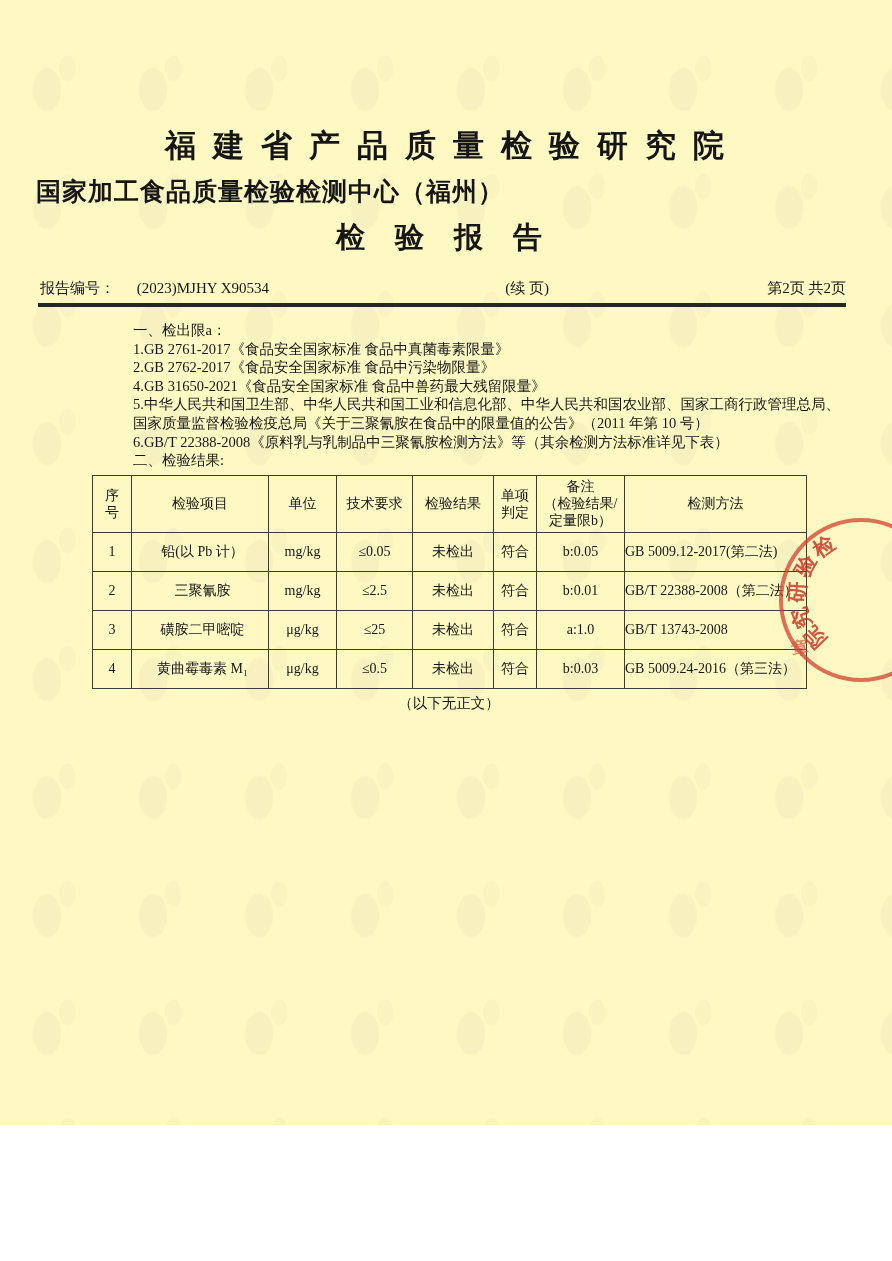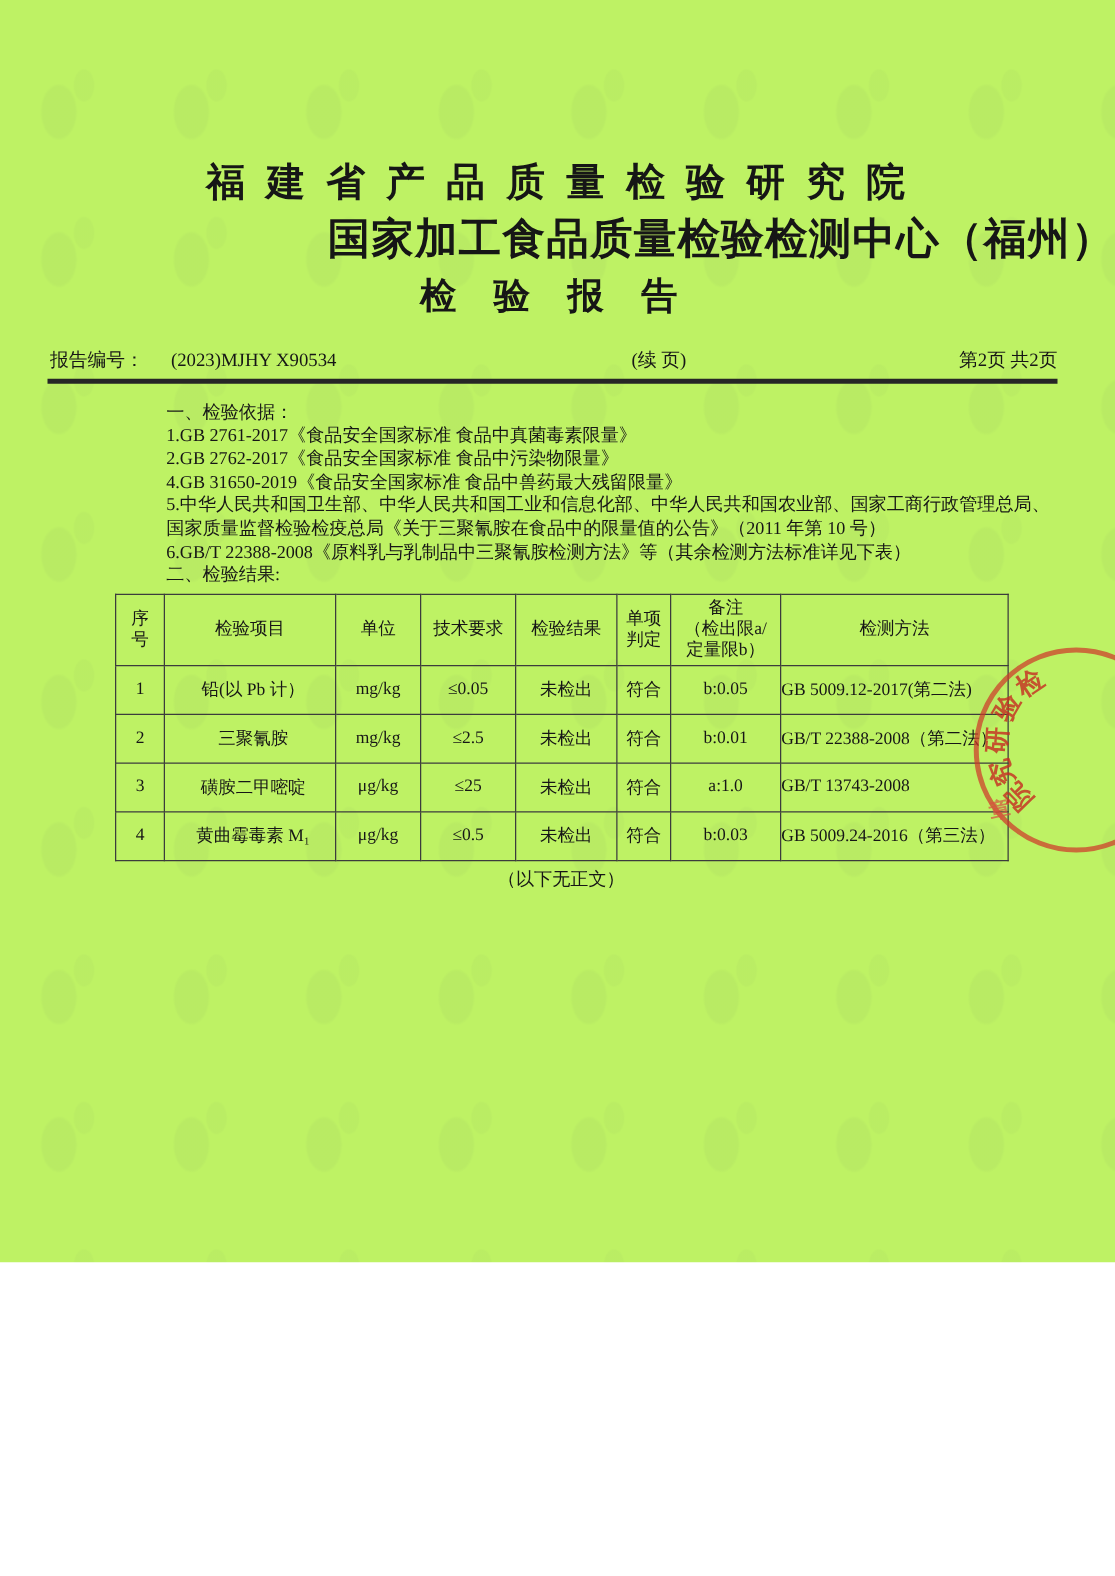--- a/index.html
+++ b/index.html
@@ -1,19 +1,19 @@
 <!DOCTYPE html>
 <html><head>
 <meta charset="utf-8">
 <style>
   html,body { margin:0; padding:0; background:#ffffff; }
   .page {
     position:relative;
-    width:892px; height:1010px;
-    background:#bef264;
+    width:892px; height:1125px;
+    background:#fef9c3;
     overflow:hidden;
     font-family:"Liberation Serif","DejaVu Serif",serif;
     color:#161616;
   }
   
   .watermark {
     position:absolute; inset:0; z-index:0;
     background-image:
       radial-gradient(ellipse 24px 37px at 35% 42%, rgba(70,80,90,0.045) 55%, rgba(0,0,0,0) 62%),
       radial-gradient(ellipse 14px 22px at 54% 24%, rgba(70,80,90,0.032) 55%, rgba(0,0,0,0) 62%);
@@ -22,23 +22,24 @@
   }
   .content { position:absolute; inset:0; z-index:1; }
 
   .org-title {
     padding-top:128px; text-align:center;
     font-size:31px; font-weight:bold;
     letter-spacing:17px; padding-left:14px;
     line-height:36px; white-space:nowrap;
   }
   .center-title {
-    margin-top:13px; text-align:right;
-    font-size:34px; font-weight:bold; letter-spacing:1px;
+    margin-top:13px; text-align:left;
+    font-size:25px; font-weight:bold; letter-spacing:1px;
     line-height:30px;
+    margin-left:36px;
   }
   .report-title {
     margin-top:12px; text-align:center;
     font-size:29px; font-weight:bold;
     letter-spacing:30px; padding-left:16px;
     line-height:36px; white-space:nowrap;
   }
   .meta-row {
     display:flex; justify-content:space-between; align-items:flex-start;
     margin:24px 46px 0 40px; font-size:15px;
@@ -114,24 +115,24 @@
         <span>报告编号：</span>
         <span>(2023)MJHY X90534</span>
       </span>
       <span>(续 页)</span>
       <span>第2页 共2页</span>
     </div>
 
     <div class="rule"></div>
 
     <div class="body-text">
-      <div>一、检验依据：</div>
+      <div>一、检出限a：</div>
       <div>1.GB 2761-2017《食品安全国家标准 食品中真菌毒素限量》</div>
       <div>2.GB 2762-2017《食品安全国家标准 食品中污染物限量》</div>
-      <div>4.GB 31650-2019《食品安全国家标准 食品中兽药最大残留限量》</div>
+      <div>4.GB 31650-2021《食品安全国家标准 食品中兽药最大残留限量》</div>
       <div>5.中华人民共和国卫生部、中华人民共和国工业和信息化部、中华人民共和国农业部、国家工商行政管理总局、国家质量监督检验检疫总局《关于三聚氰胺在食品中的限量值的公告》（2011 年第 10 号）</div>
       <div>6.GB/T 22388-2008《原料乳与乳制品中三聚氰胺检测方法》等（其余检测方法标准详见下表）</div>
       <div>二、检验结果:</div>
     </div>
 
     <table class="results-table">
       <colgroup>
         <col style="width:39px">
           <col style="width:137px">
           <col style="width:68px">
@@ -150,21 +151,21 @@
           <th>检验项目</th>
           <th>单位</th>
           <th>技术要求</th>
           <th>检验结果</th>
           <th>
             <span class="th-line">单项</span>
             <span class="th-line">判定</span>
           </th>
           <th>
             <span class="th-line">备注</span>
-            <span class="th-line">（检出限a/</span>
+            <span class="th-line">（检验结果/</span>
             <span class="th-line">定量限b）</span>
           </th>
           <th>检测方法</th>
         </tr>
       </thead>
       <tbody>
         <tr>
           <td class="cell-no">1</td>
           <td class="cell-item">铅(以 Pb 计）</td>
           <td class="cell-unit">mg/kg</td>

